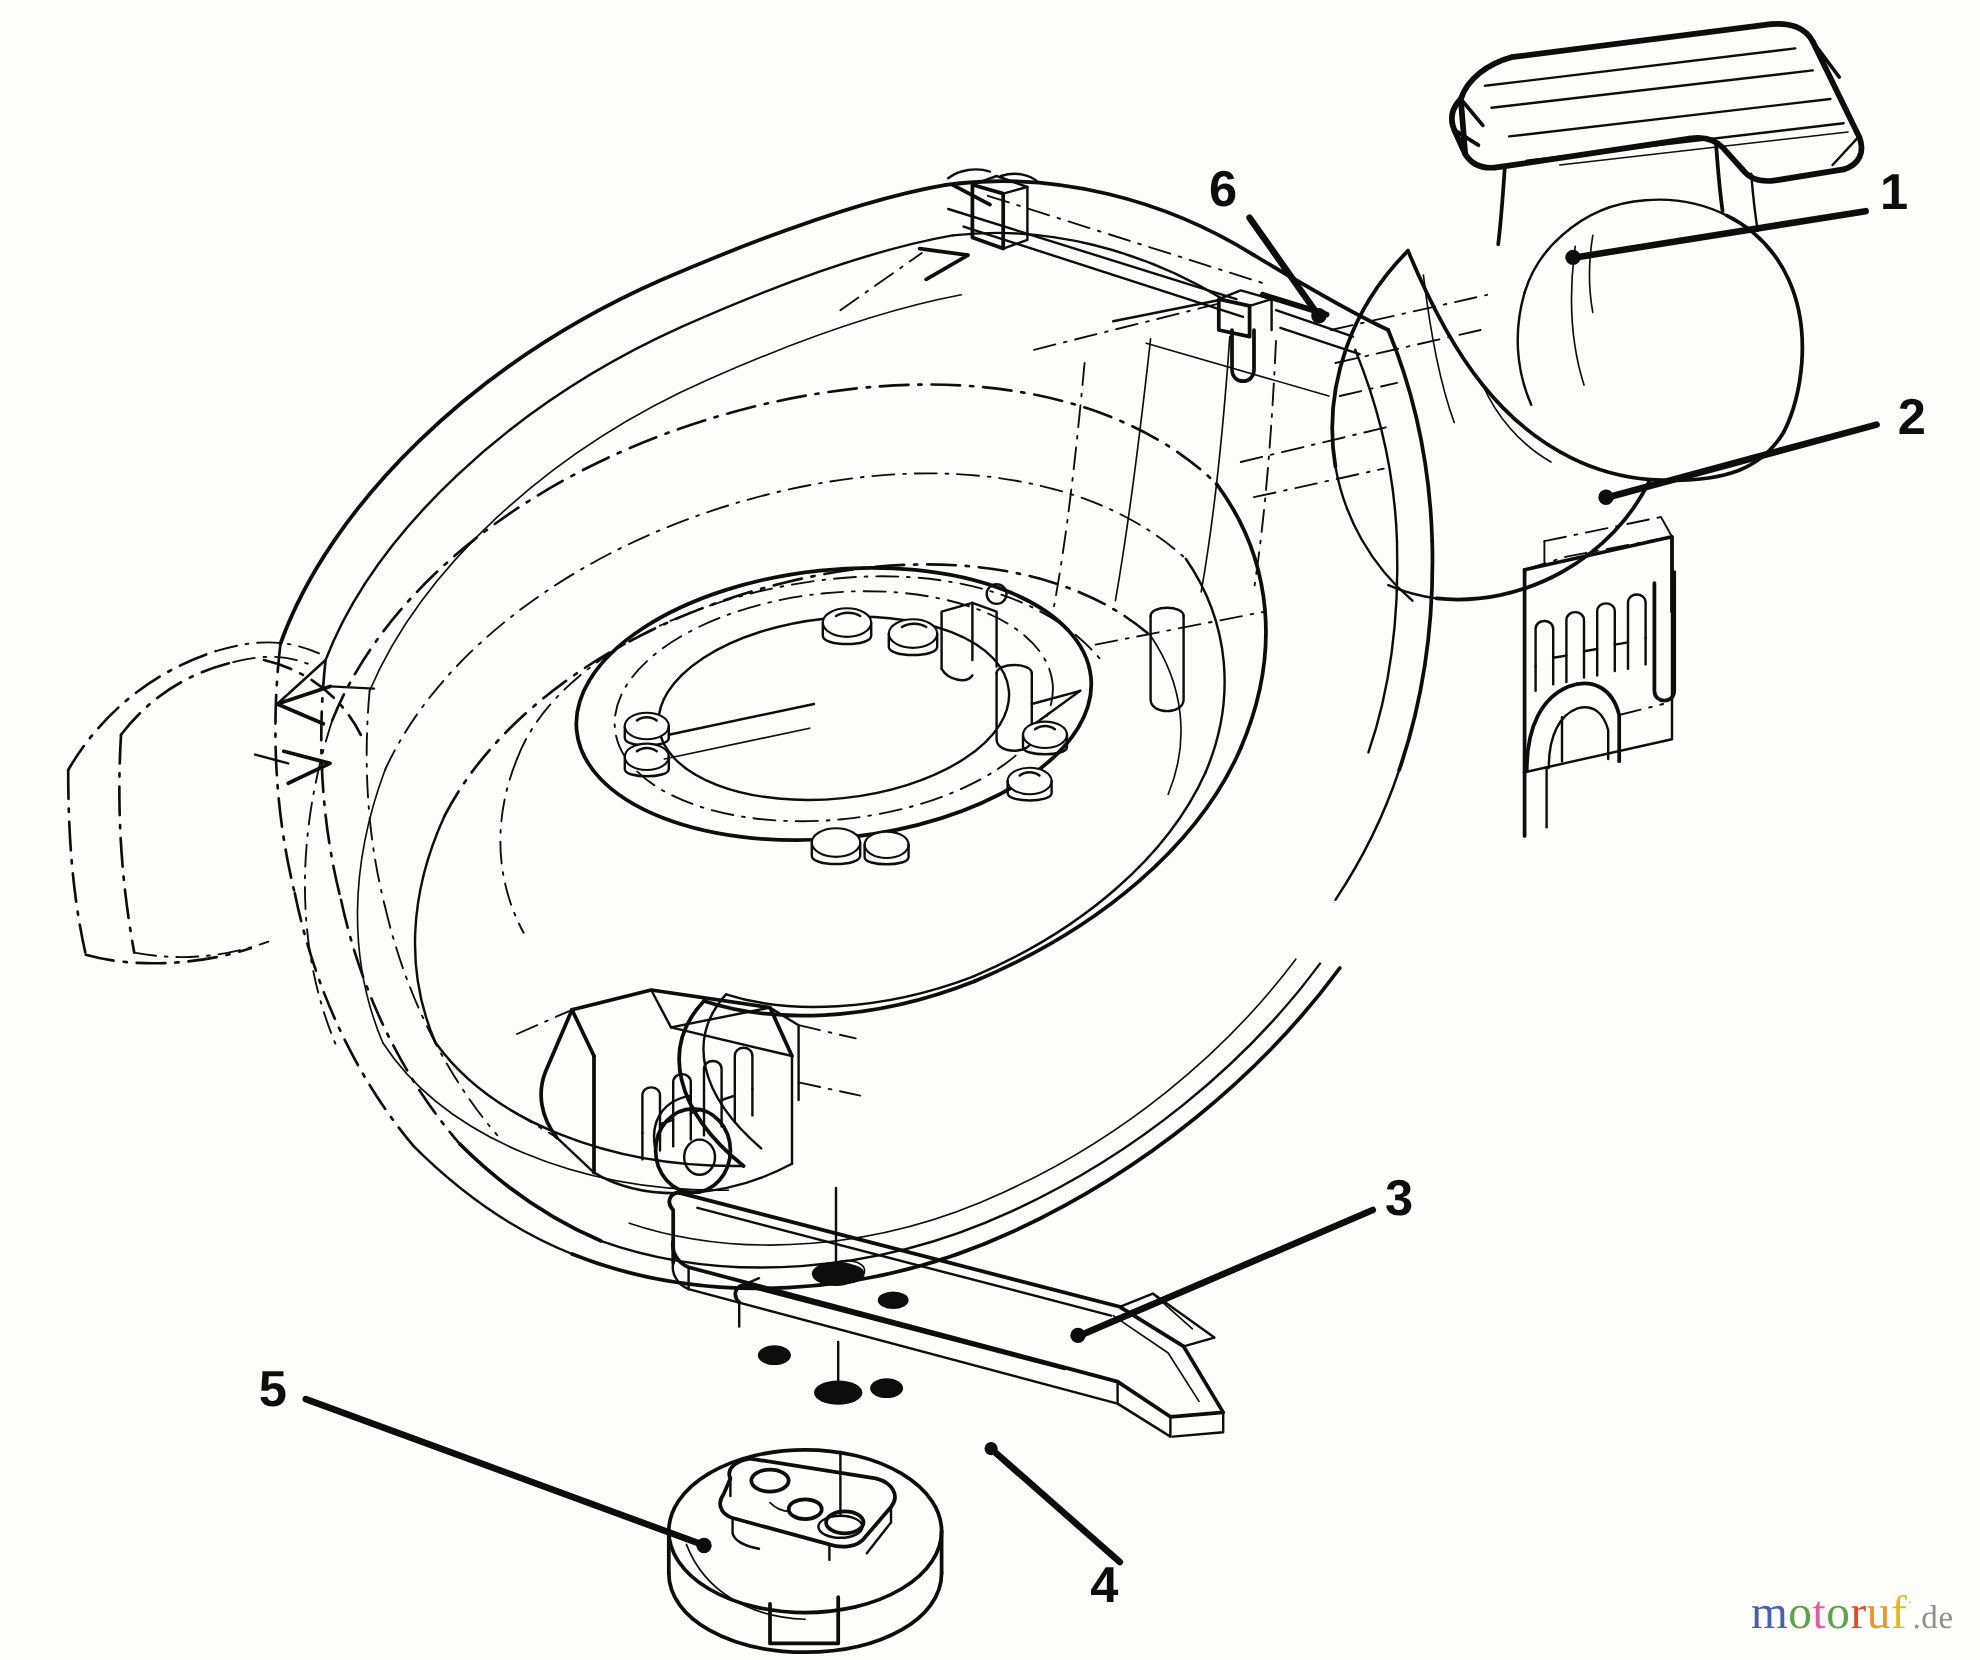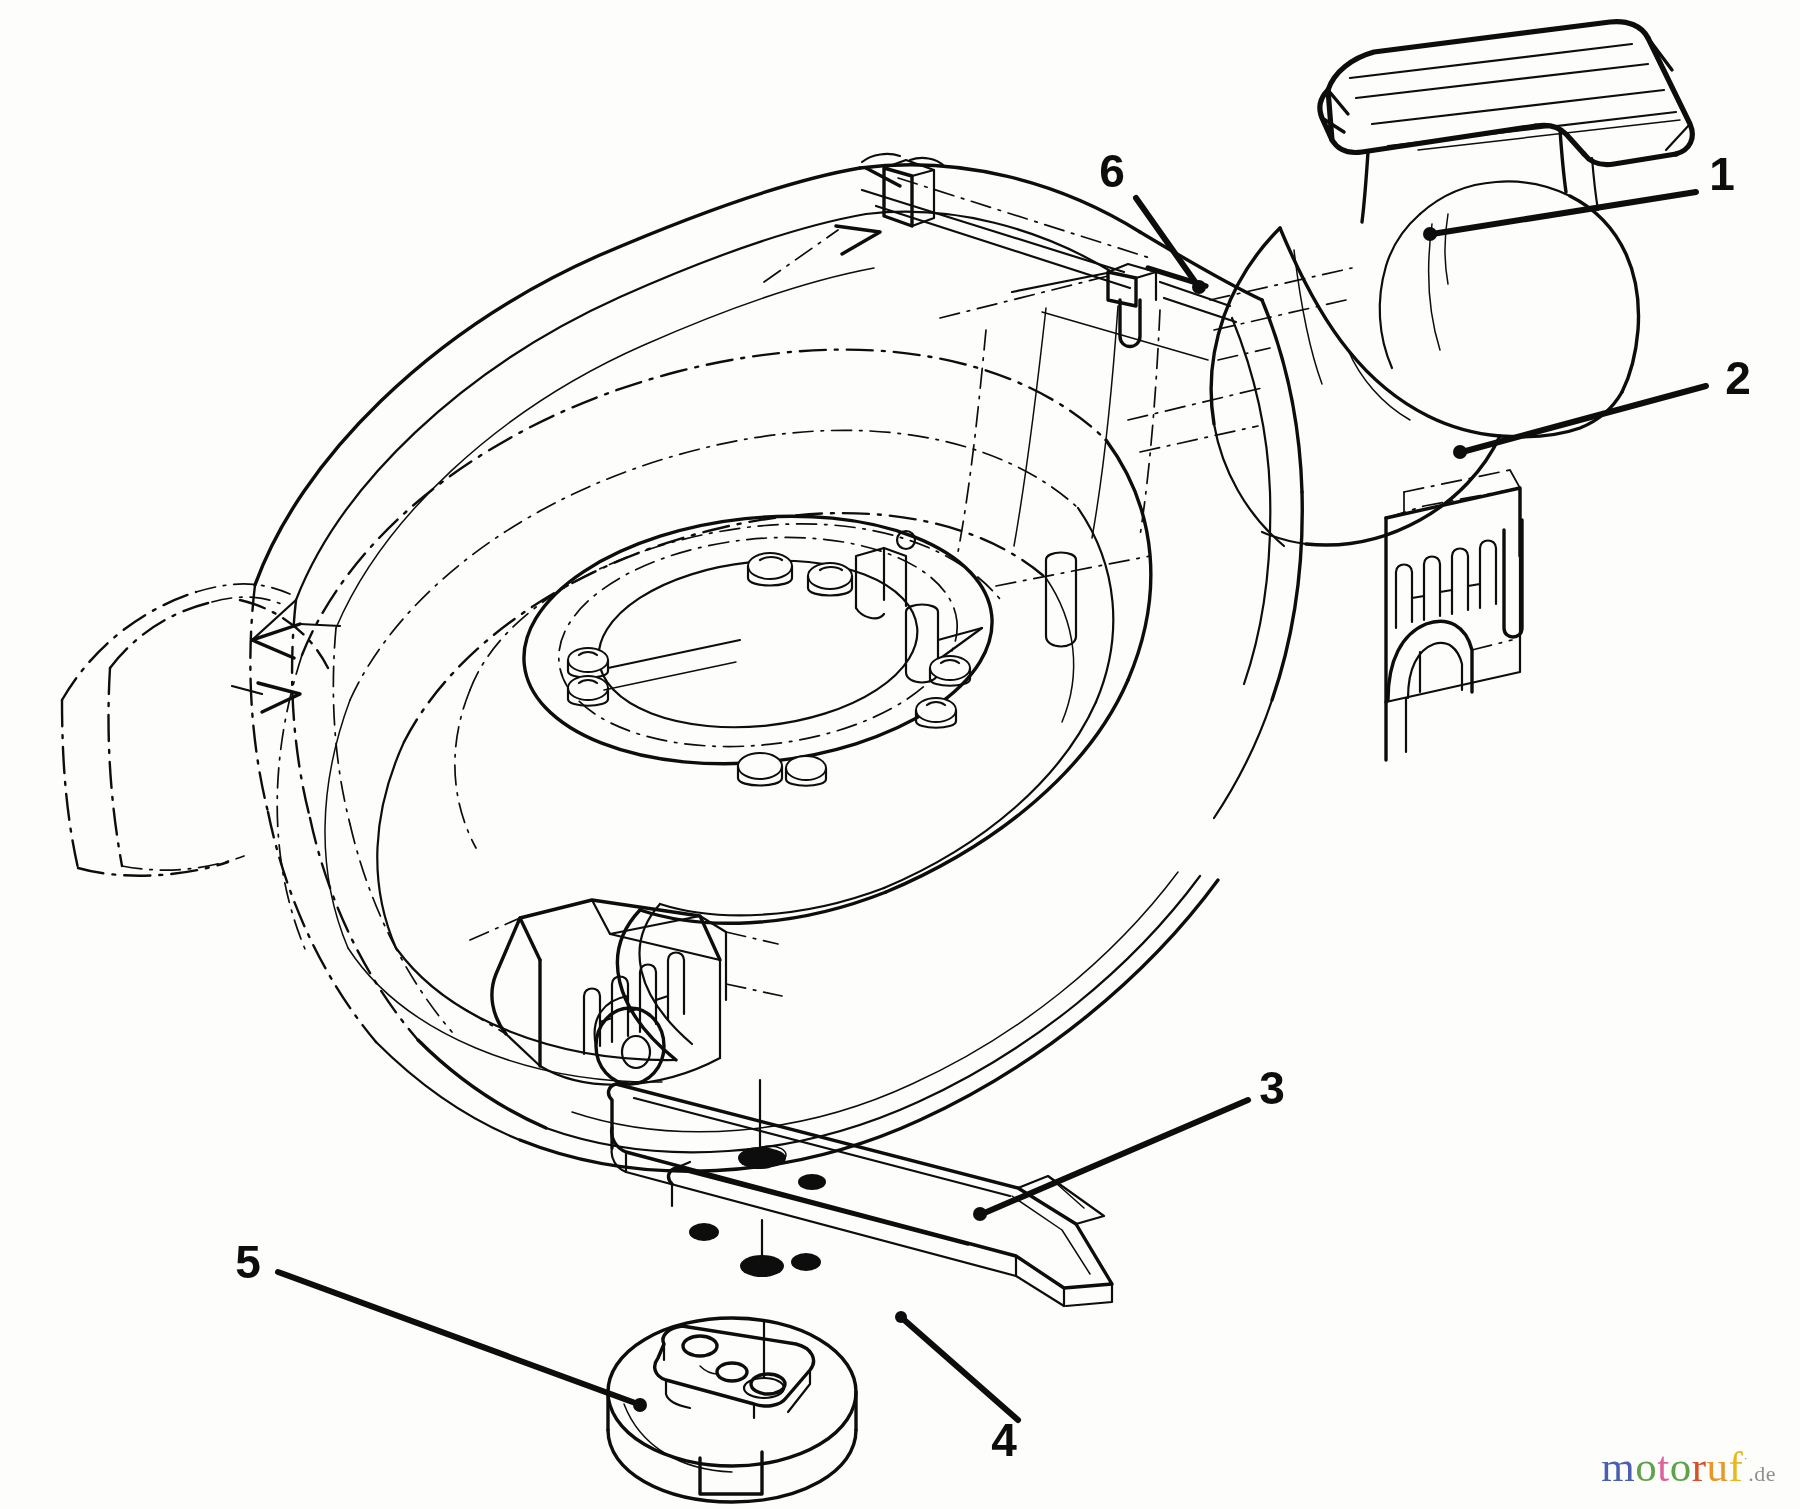--- a/index.html
+++ b/index.html
@@ -37,21 +37,21 @@
   #watermark{
     position:absolute;
     right:24px;bottom:18px;
     font-family:"Liberation Serif", serif;
     font-size:43px;
     letter-spacing:0.5px;
     white-space:nowrap;
     user-select:none;
   }
   #watermark .wm-tld{
-    font-size:22px;
+    font-size:30px;
     color:#8f8f8f;
     vertical-align:baseline;
   }
   #watermark sup.wm-mark{
     font-size:13px;color:#b9a020;vertical-align:super;
   }
 </style>
 </head>
 <body>
 

